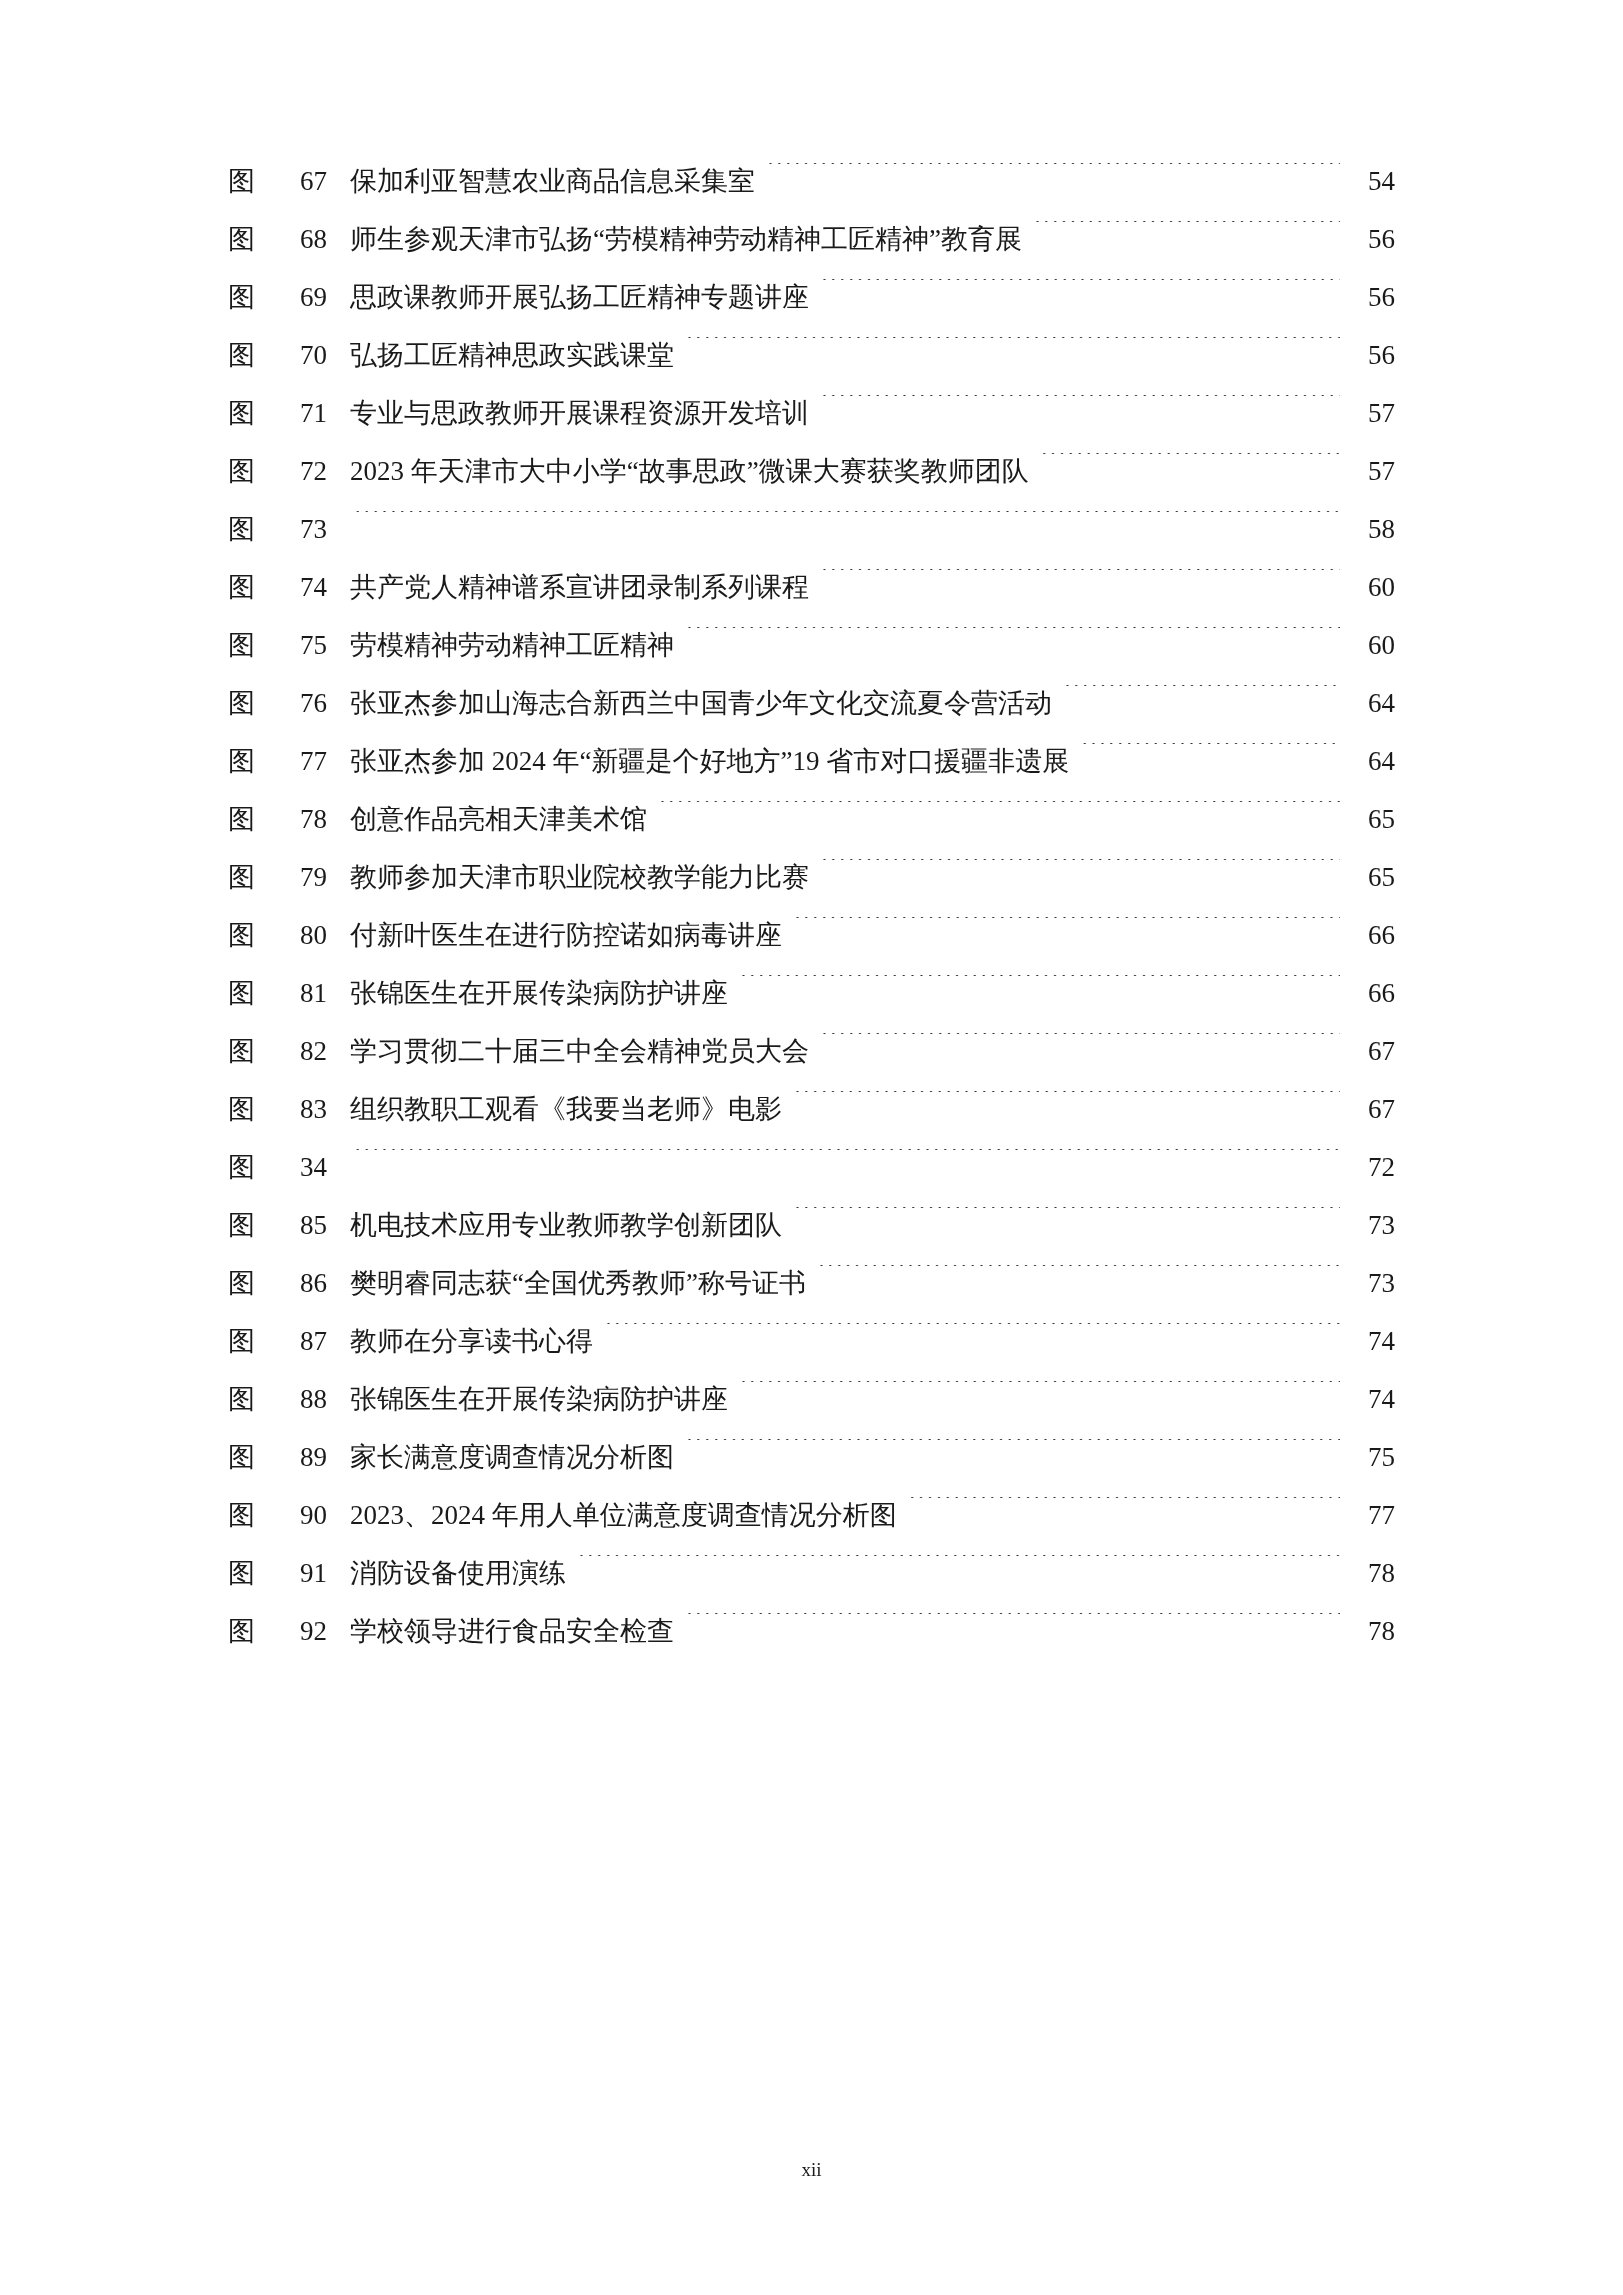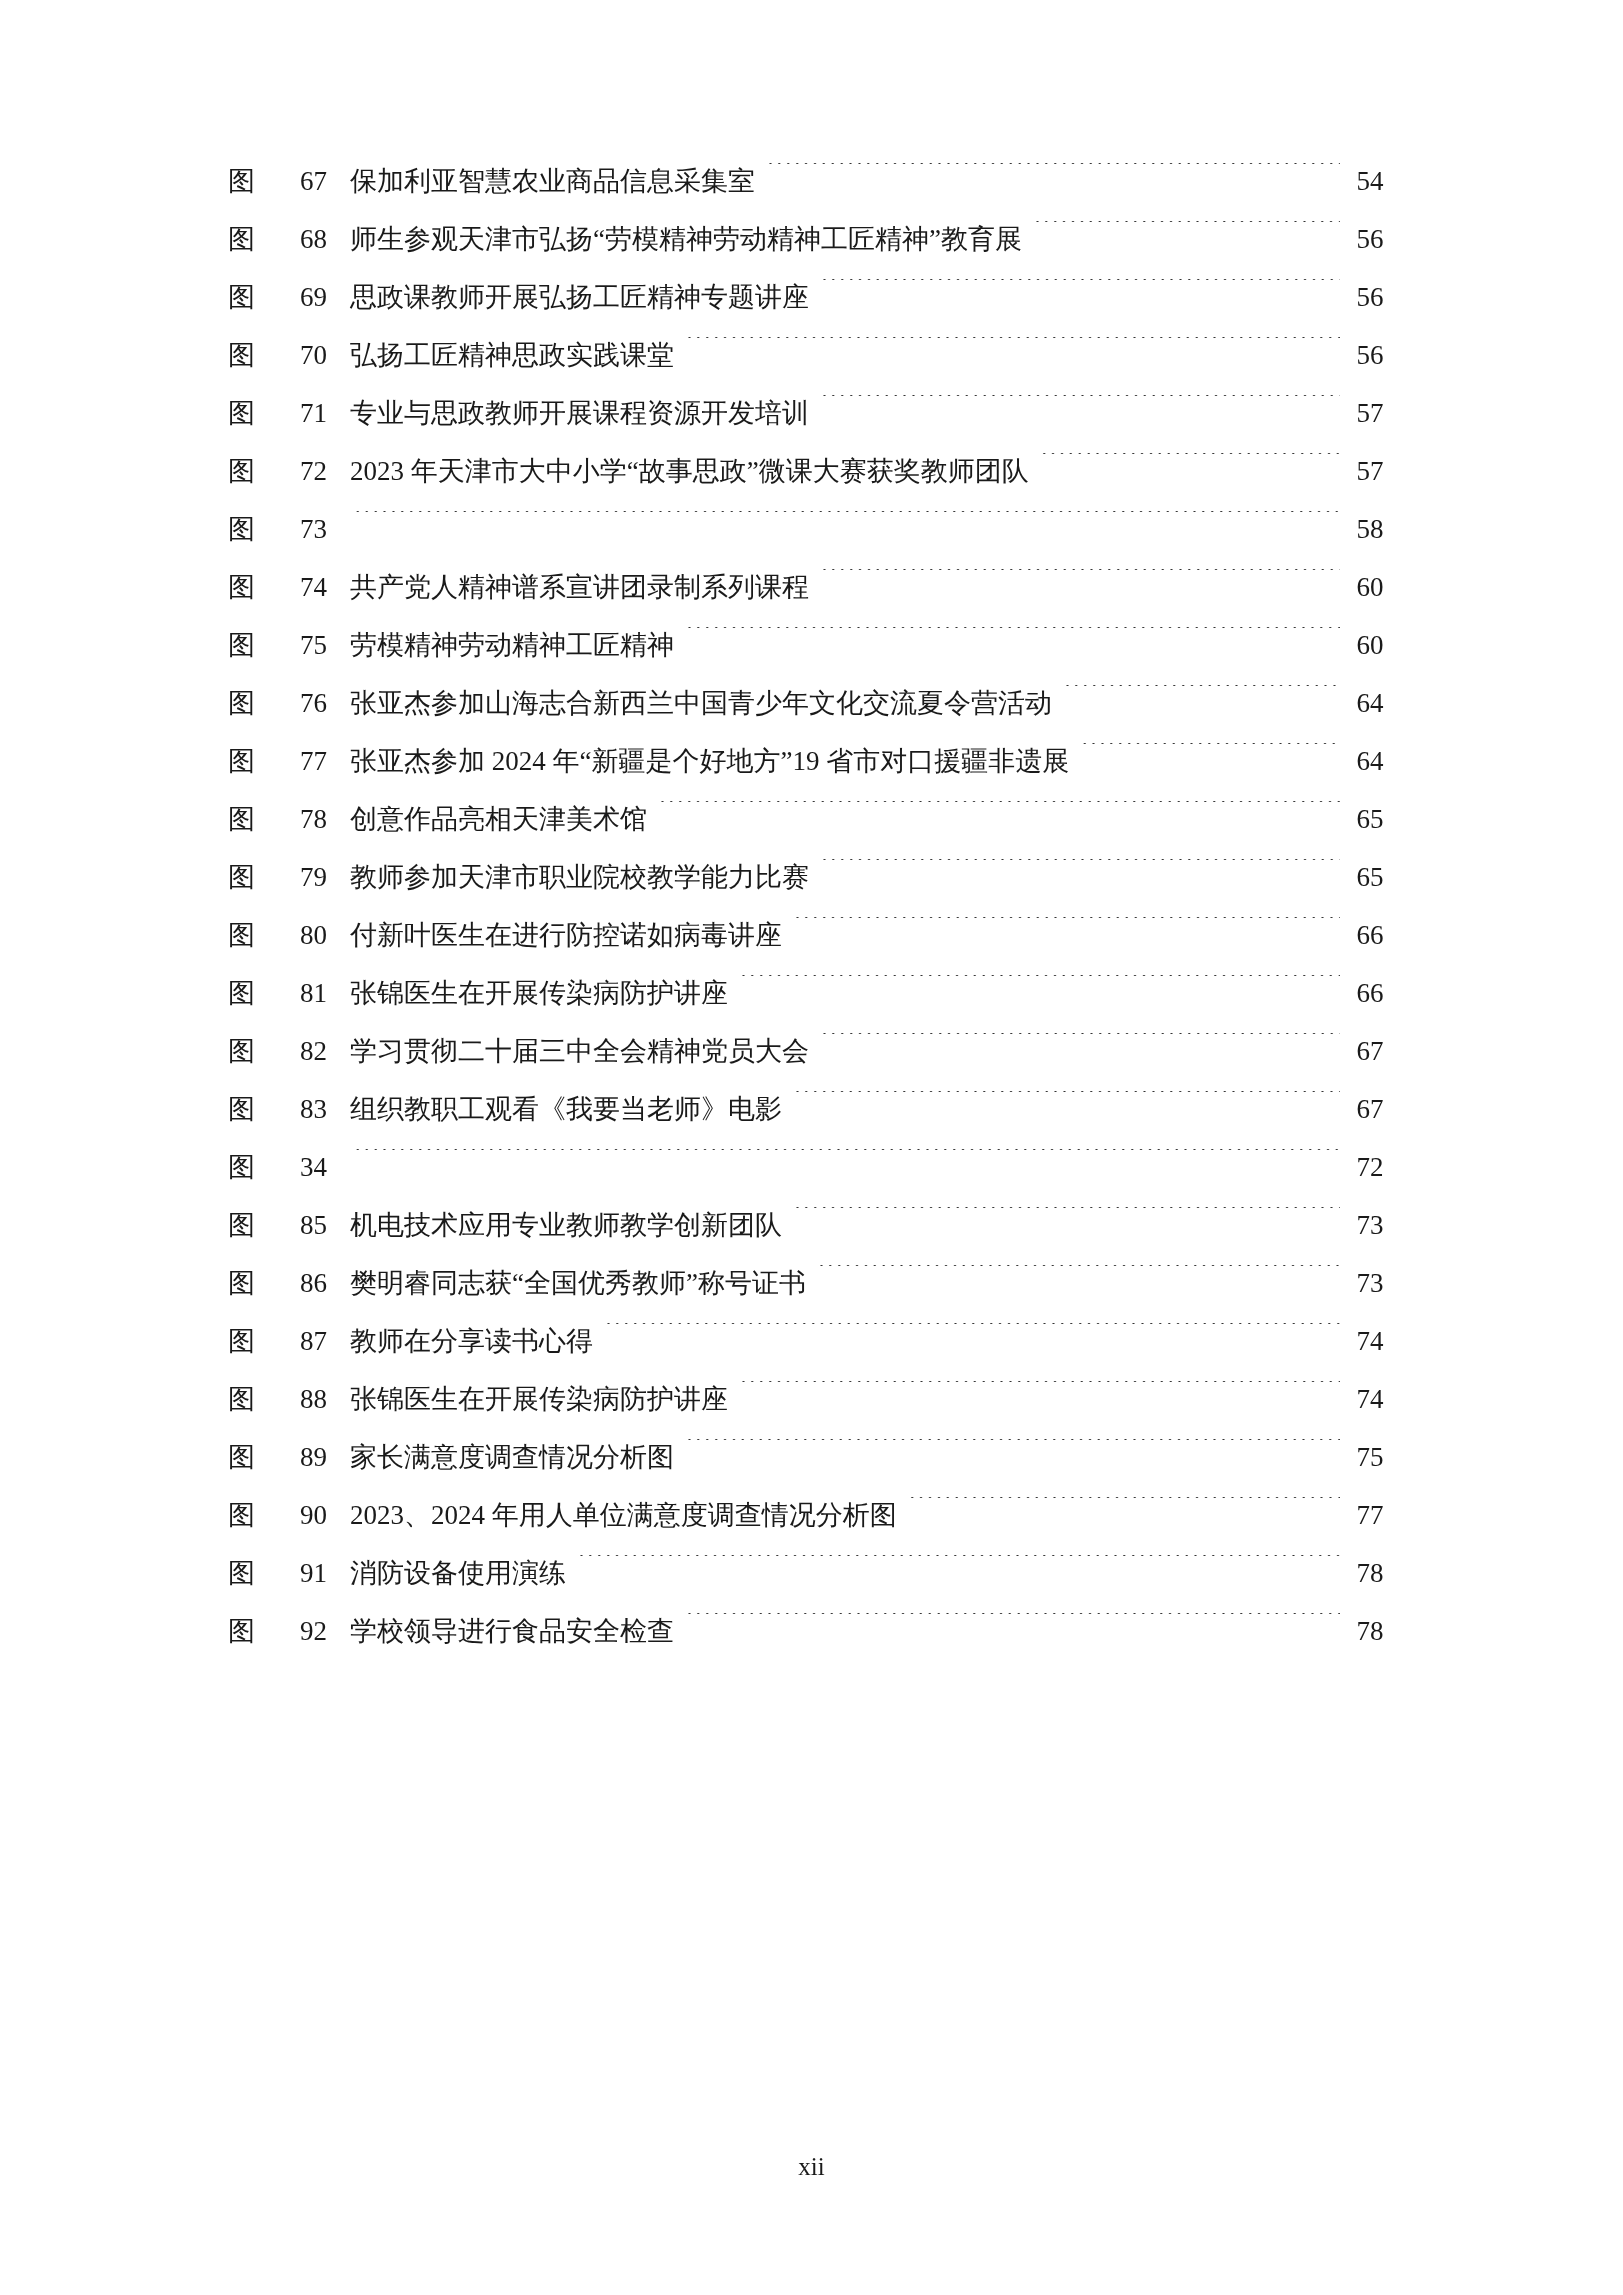--- a/index.html
+++ b/index.html
@@ -65,30 +65,30 @@
     left: 0;
     bottom: 4.6px;
     font-size: 26px;
     letter-spacing: 2.4px;
     color: #1a1a1a;
     white-space: nowrap;
   }
   .page-num {
     flex: 0 0 auto;
     width: 50px;
-    text-align: center;
+    text-align: right;
     font-family: Liberation Serif, serif;
   }
   .folio {
     position: absolute;
     left: 0;
     right: 0;
     bottom: 114px;
     text-align: center;
-    font-size: 25px;
+    font-size: 19px;
     color: #1a1a1a;
     font-family: "Liberation Serif", "DejaVu Serif", serif;
   }
 </style>
 </head>
 <body>
 
 <div class="page">
   <div class="toc-list" id="toc-list">
       <div class="toc-row">

